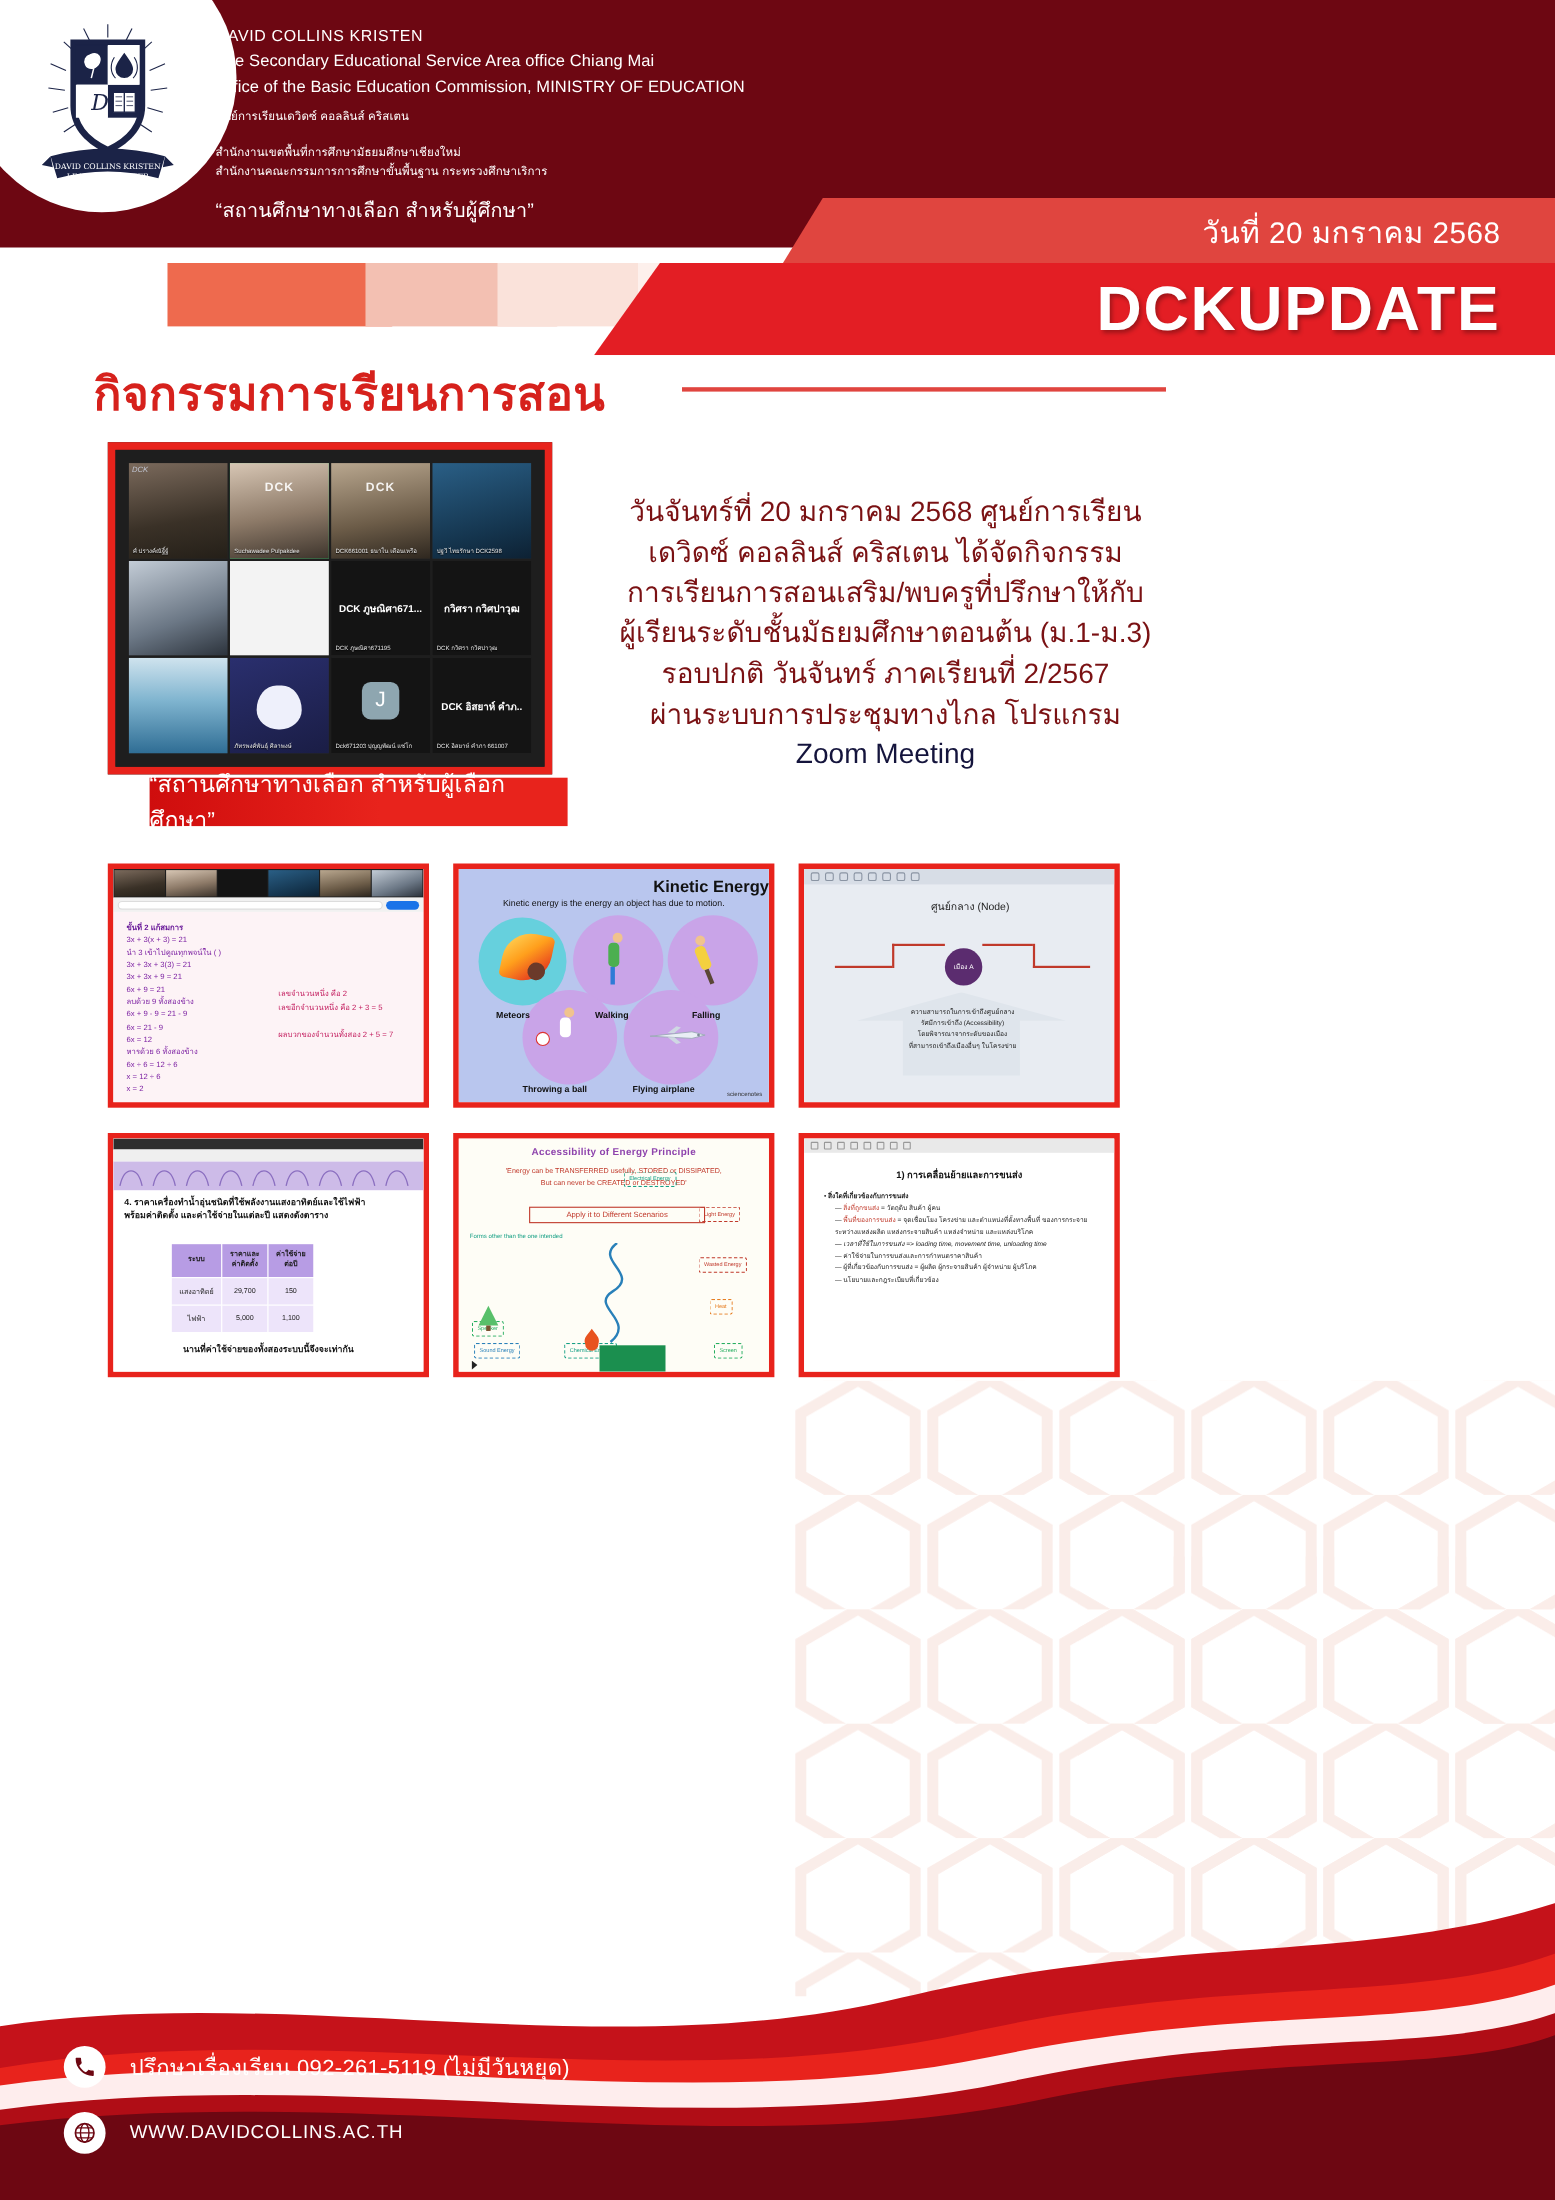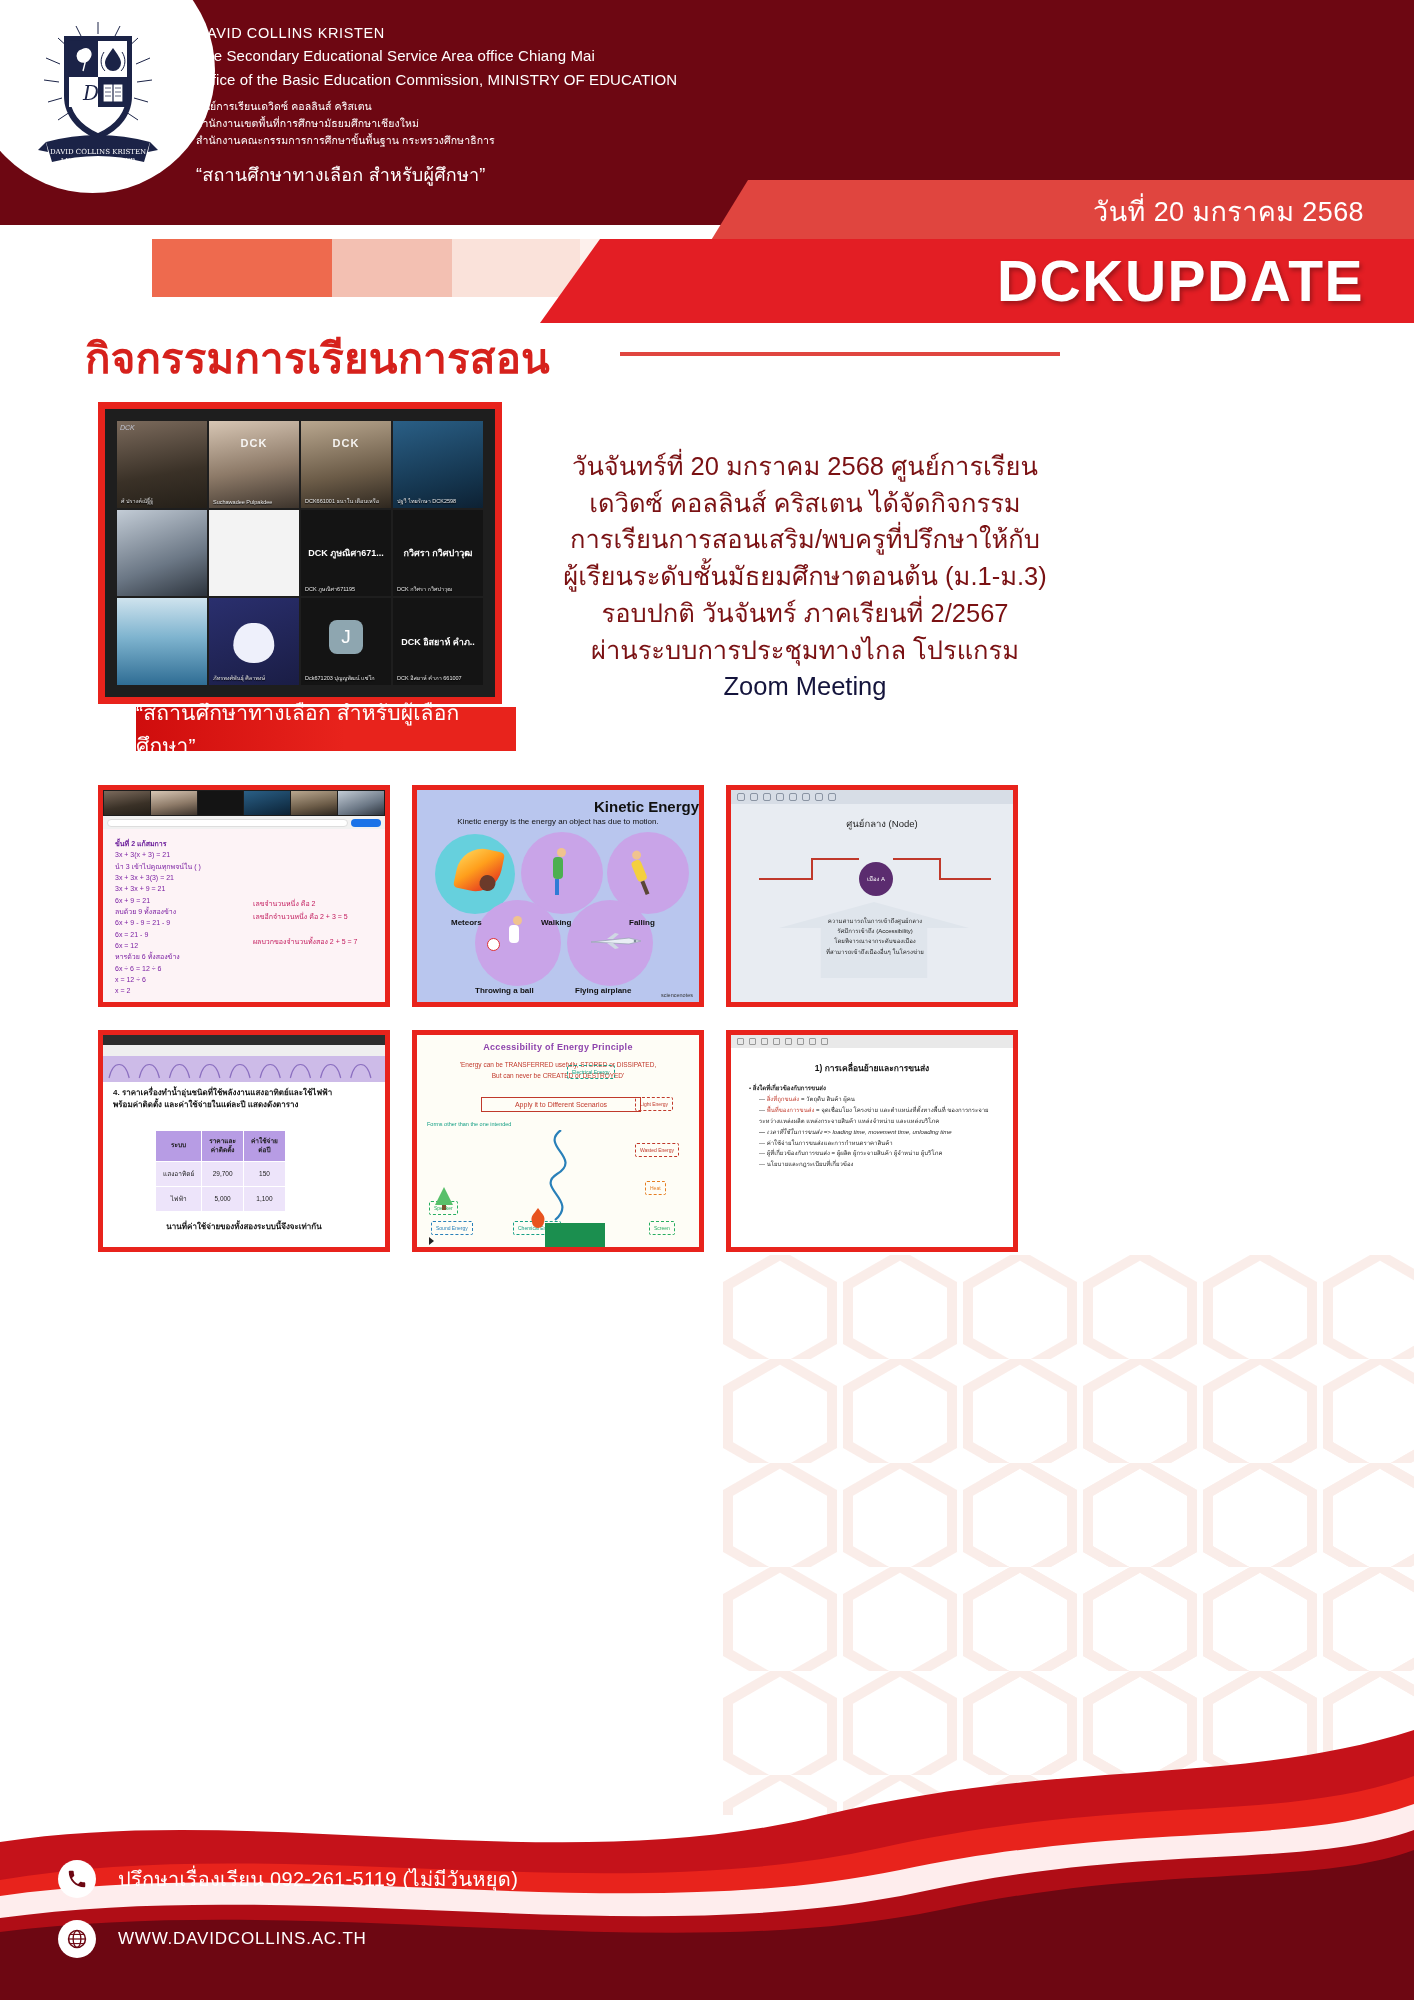--- a/index.html
+++ b/index.html
@@ -320,22 +320,22 @@
       <text x="62" y="149" text-anchor="middle" font-family="DejaVu Serif, serif" font-size="7" fill="#ffffff">LEARNING CENTER</text>
       <path d="M10 128 l-8 8 l10 2 z M114 128 l8 8 l-10 2 z" fill="#1b2347"></path>
     </svg>
   </div>
 
   <div class="header-text">
     <div class="org-en-1">DAVID COLLINS KRISTEN</div>
     <div class="org-en-2">The Secondary Educational Service Area office Chiang Mai</div>
     <div class="org-en-3">Office of the Basic Education Commission, MINISTRY OF EDUCATION</div>
     <div class="org-th">ศูนย์การเรียนเดวิดซ์ คอลลินส์ คริสเตน</div>
-    <div class="org-th" style="margin-top:0">สำนักงานเขตพื้นที่การศึกษามัธยมศึกษาเชียงใหม่</div>
-    <div class="org-th" style="margin-top:0">สำนักงานคณะกรรมการการศึกษาขั้นพื้นฐาน กระทรวงศึกษาธิการ</div>
+    <div class="org-th" style="margin-top:16px">สำนักงานเขตพื้นที่การศึกษามัธยมศึกษาเชียงใหม่</div>
+    <div class="org-th" style="margin-top:0">สำนักงานคณะกรรมการการศึกษาขั้นพื้นฐาน กระทรวงศึกษาเริการ</div>
     <div class="org-slogan">“สถานศึกษาทางเลือก สำหรับผู้ศึกษา”</div>
   </div>
 </div>
 
 <div class="chev chev-1"></div>
 <div class="chev chev-2"></div>
 <div class="chev chev-3"></div>
 <div class="chev chev-4"></div>
 
 <div class="date-ribbon">

